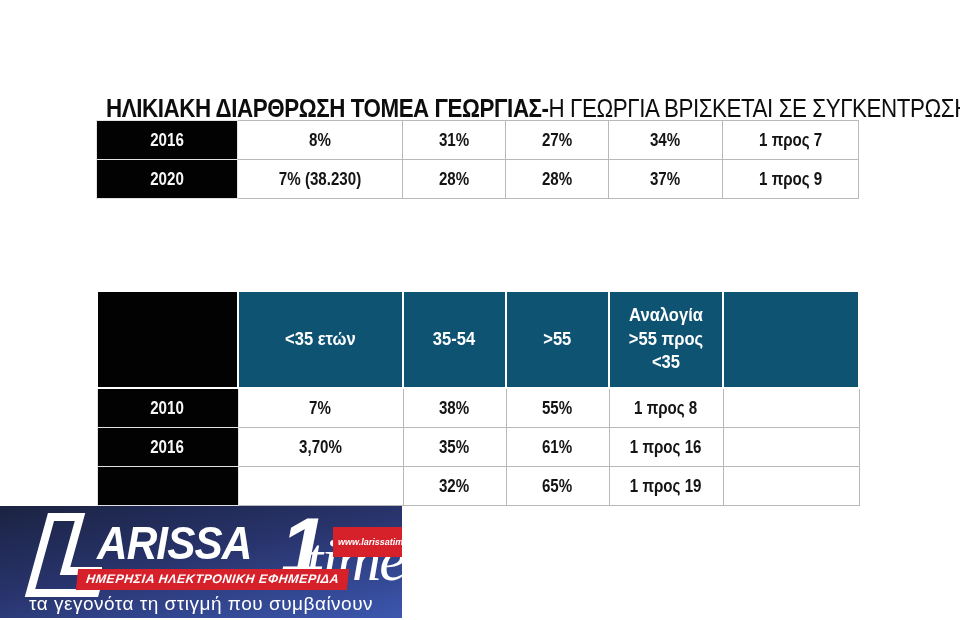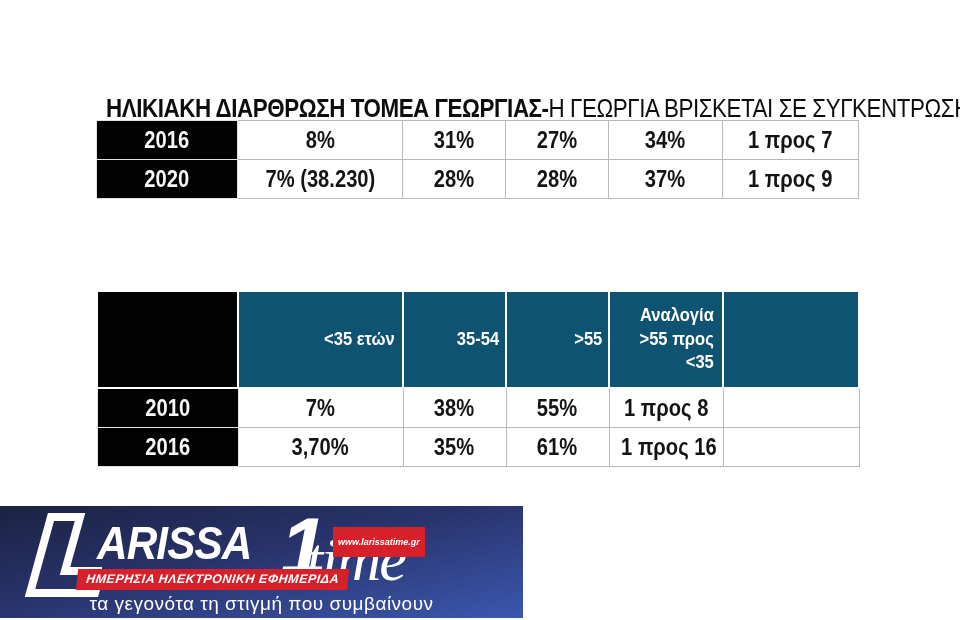--- a/index.html
+++ b/index.html
@@ -24,36 +24,36 @@
   col.c0 { width:141px; } col.c1 { width:165px; } col.c2 { width:103px; }
   col.c3 { width:103px; } col.c4 { width:114px; } col.c5 { width:136px; }
 
   th {
     background:#0f5372; color:#ffffff; border:2px solid #ffffff;
     font-size:18px; font-weight:700; text-align:center; line-height:1.32;
     padding:0 4px;
   }
   th.blackhead { background:#020202; }
   .t1 tr.hdr th { height:72px; }
-  .t2 tr.hdr th { height:95px;text-align:right; }
+  .t2 tr.hdr th { height:95px; }
 
   td {
     background:#ffffff; border:1px solid #b9b9b9; color:#141414;
-    font-size:24px; font-weight:700; text-align:center; padding:0 2px;
+    font-size:18px; font-weight:700; text-align:center; padding:0 2px;
   }
   .t1 tr.r td { height:38px; }
   .t2 tr.r td { height:38px; }
   td.year { background:#020202; color:#f7f7f7; border:1px solid #e3e3e3; }
 
   .c  { display:inline-block; transform:scaleX(0.84); white-space:nowrap; }
   .ch { display:inline-block; transform:scaleX(0.92); }
 
   
   .logo {
-    position:absolute; left:0; top:506px; width:523px; height:112px;
+    position:absolute; left:0; top:506px; width:402px; height:112px;
     background:linear-gradient(168deg,#1b2342 0%,#28336b 45%,#3c57af 100%);
     color:#ffffff; overflow:hidden;
   }
   .logo-l { position:absolute; left:22px; top:7px; }
   .logo-arissa {
     position:absolute; left:97px; top:13px; font-size:47px; font-weight:800;
     font-style:italic; letter-spacing:-1px; transform:scaleX(0.9);
     transform-origin:0 50%; line-height:1;
   }
   .logo-digit {
@@ -144,20 +144,28 @@
       <td><span class="c"></span></td>
     </tr>
     <tr class="r">
       <td class="year"><span class="c">2016</span></td>
       <td><span class="c">3,70%</span></td>
       <td><span class="c">35%</span></td>
       <td><span class="c">61%</span></td>
       <td><span class="c">1 προς 16</span></td>
       <td><span class="c"></span></td>
     </tr>
+    <tr class="r">
+      <td class="year"><span class="c"></span></td>
+      <td><span class="c"></span></td>
+      <td><span class="c">32%</span></td>
+      <td><span class="c">65%</span></td>
+      <td><span class="c">1 προς 19</span></td>
+      <td><span class="c"></span></td>
+    </tr>
   </tbody>
     </table>
 
   <div class="logo">
     <svg class="logo-l" width="80" height="84" viewBox="0 0 80 84">
       <path d="M29 4 L58 4 L43 58 L79 58 L73 80 L8 80 Z" fill="none" stroke="#ffffff" stroke-width="8"></path>
     </svg>
     <div class="logo-arissa">ARISSA</div>
     <div class="logo-digit">1</div>
     <div class="logo-time">time</div>

